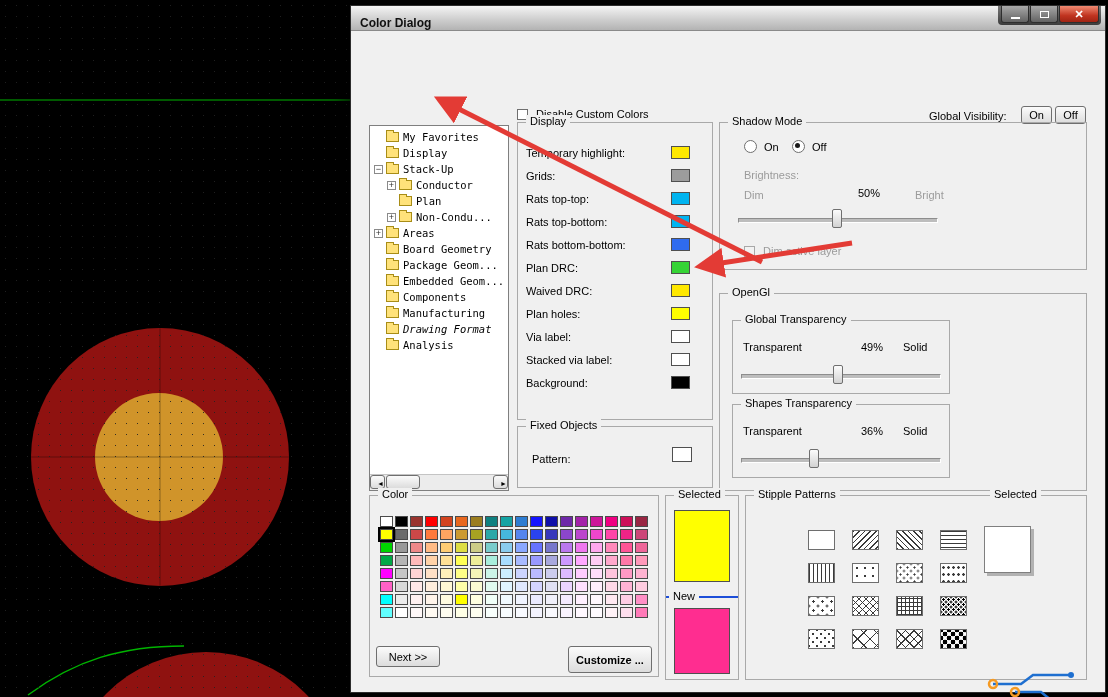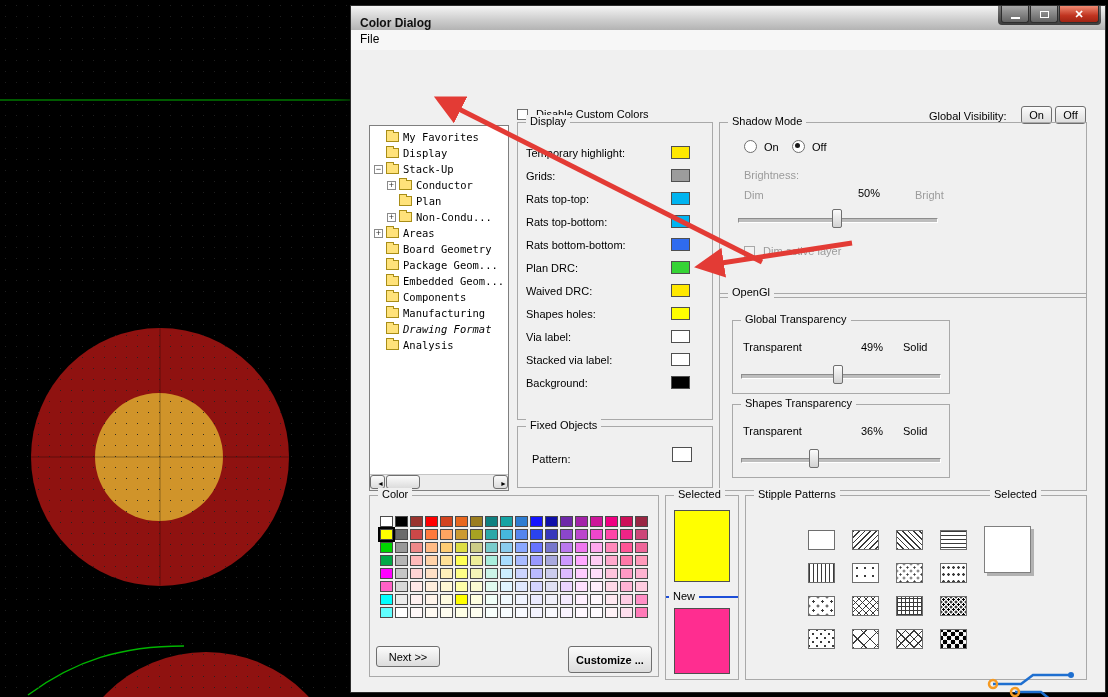--- a/index.html
+++ b/index.html
@@ -145,23 +145,20 @@
             <span class="glyph-min"></span>
           </div>
         <div class="cap">
             <span class="glyph-max"></span>
           </div>
         <div class="cap close">
             <span>✕</span>
           </div>
       </div>
     </div>
-    <div class="menubar">
-      <span class="menu-item">File</span>
-    </div>
 
     <div class="client">
 
       <div class="lbl" style="left:166px;top:58px;">
         <span class="checkbox"></span>
         <span style="margin-left:5px;">Disable Custom Colors</span>
       </div>
       <span class="lbl" style="left:578px;top:60px;">Global Visibility:</span>
       <button class="btn3d" style="position:absolute;left:670px;top:56px;width:31px;height:18px;">On</button>
       <button class="btn3d" style="position:absolute;left:704px;top:56px;width:31px;height:18px;">Off</button>
@@ -271,21 +268,21 @@
             </div>
             <div class="drow">
               <span class="dlab">Plan DRC:</span>
               <span class="swatch" style="background: rgb(53, 212, 53);"></span>
             </div>
             <div class="drow">
               <span class="dlab">Waived DRC:</span>
               <span class="swatch" style="background: rgb(255, 232, 0);"></span>
             </div>
             <div class="drow">
-              <span class="dlab">Shapes holes:</span>
+              <span class="dlab">Plan holes:</span>
               <span class="swatch" style="background: rgb(255, 255, 0);"></span>
             </div>
             <div class="drow">
               <span class="dlab">Via label:</span>
               <span class="swatch" style="background: rgb(255, 255, 255);"></span>
             </div>
             <div class="drow">
               <span class="dlab">Stacked via label:</span>
               <span class="swatch" style="background: rgb(255, 255, 255);"></span>
             </div>
@@ -295,21 +292,21 @@
             </div>
           </div>
       </div>
 
       <div class="group" style="left:166px;top:376px;width:196px;height:62px;">
         <span class="glabel">Fixed Objects</span>
         <span class="lbl" style="left:14px;top:26px;">Pattern:</span>
         <span class="swatch" style="position: absolute; left: 154px; top: 20px; width: 20px; height: 15px; background: rgb(255, 255, 255);"></span>
       </div>
 
-      <div class="group" style="left:368px;top:72px;width:368px;height:176px;">
+      <div class="group" style="left:368px;top:72px;width:368px;height:148px;">
         <span class="glabel">Shadow Mode</span>
         <span class="lbl" style="left:24px;top:17px;">
           <span class="radio"></span>
           <span style="margin-left:4px;">On</span>
         </span>
         <span class="lbl" style="left:72px;top:17px;">
           <span class="radio on"></span>
           <span style="margin-left:4px;">Off</span>
         </span>
         <span class="lbl graytext" style="left:24px;top:46px;">Brightness:</span>

